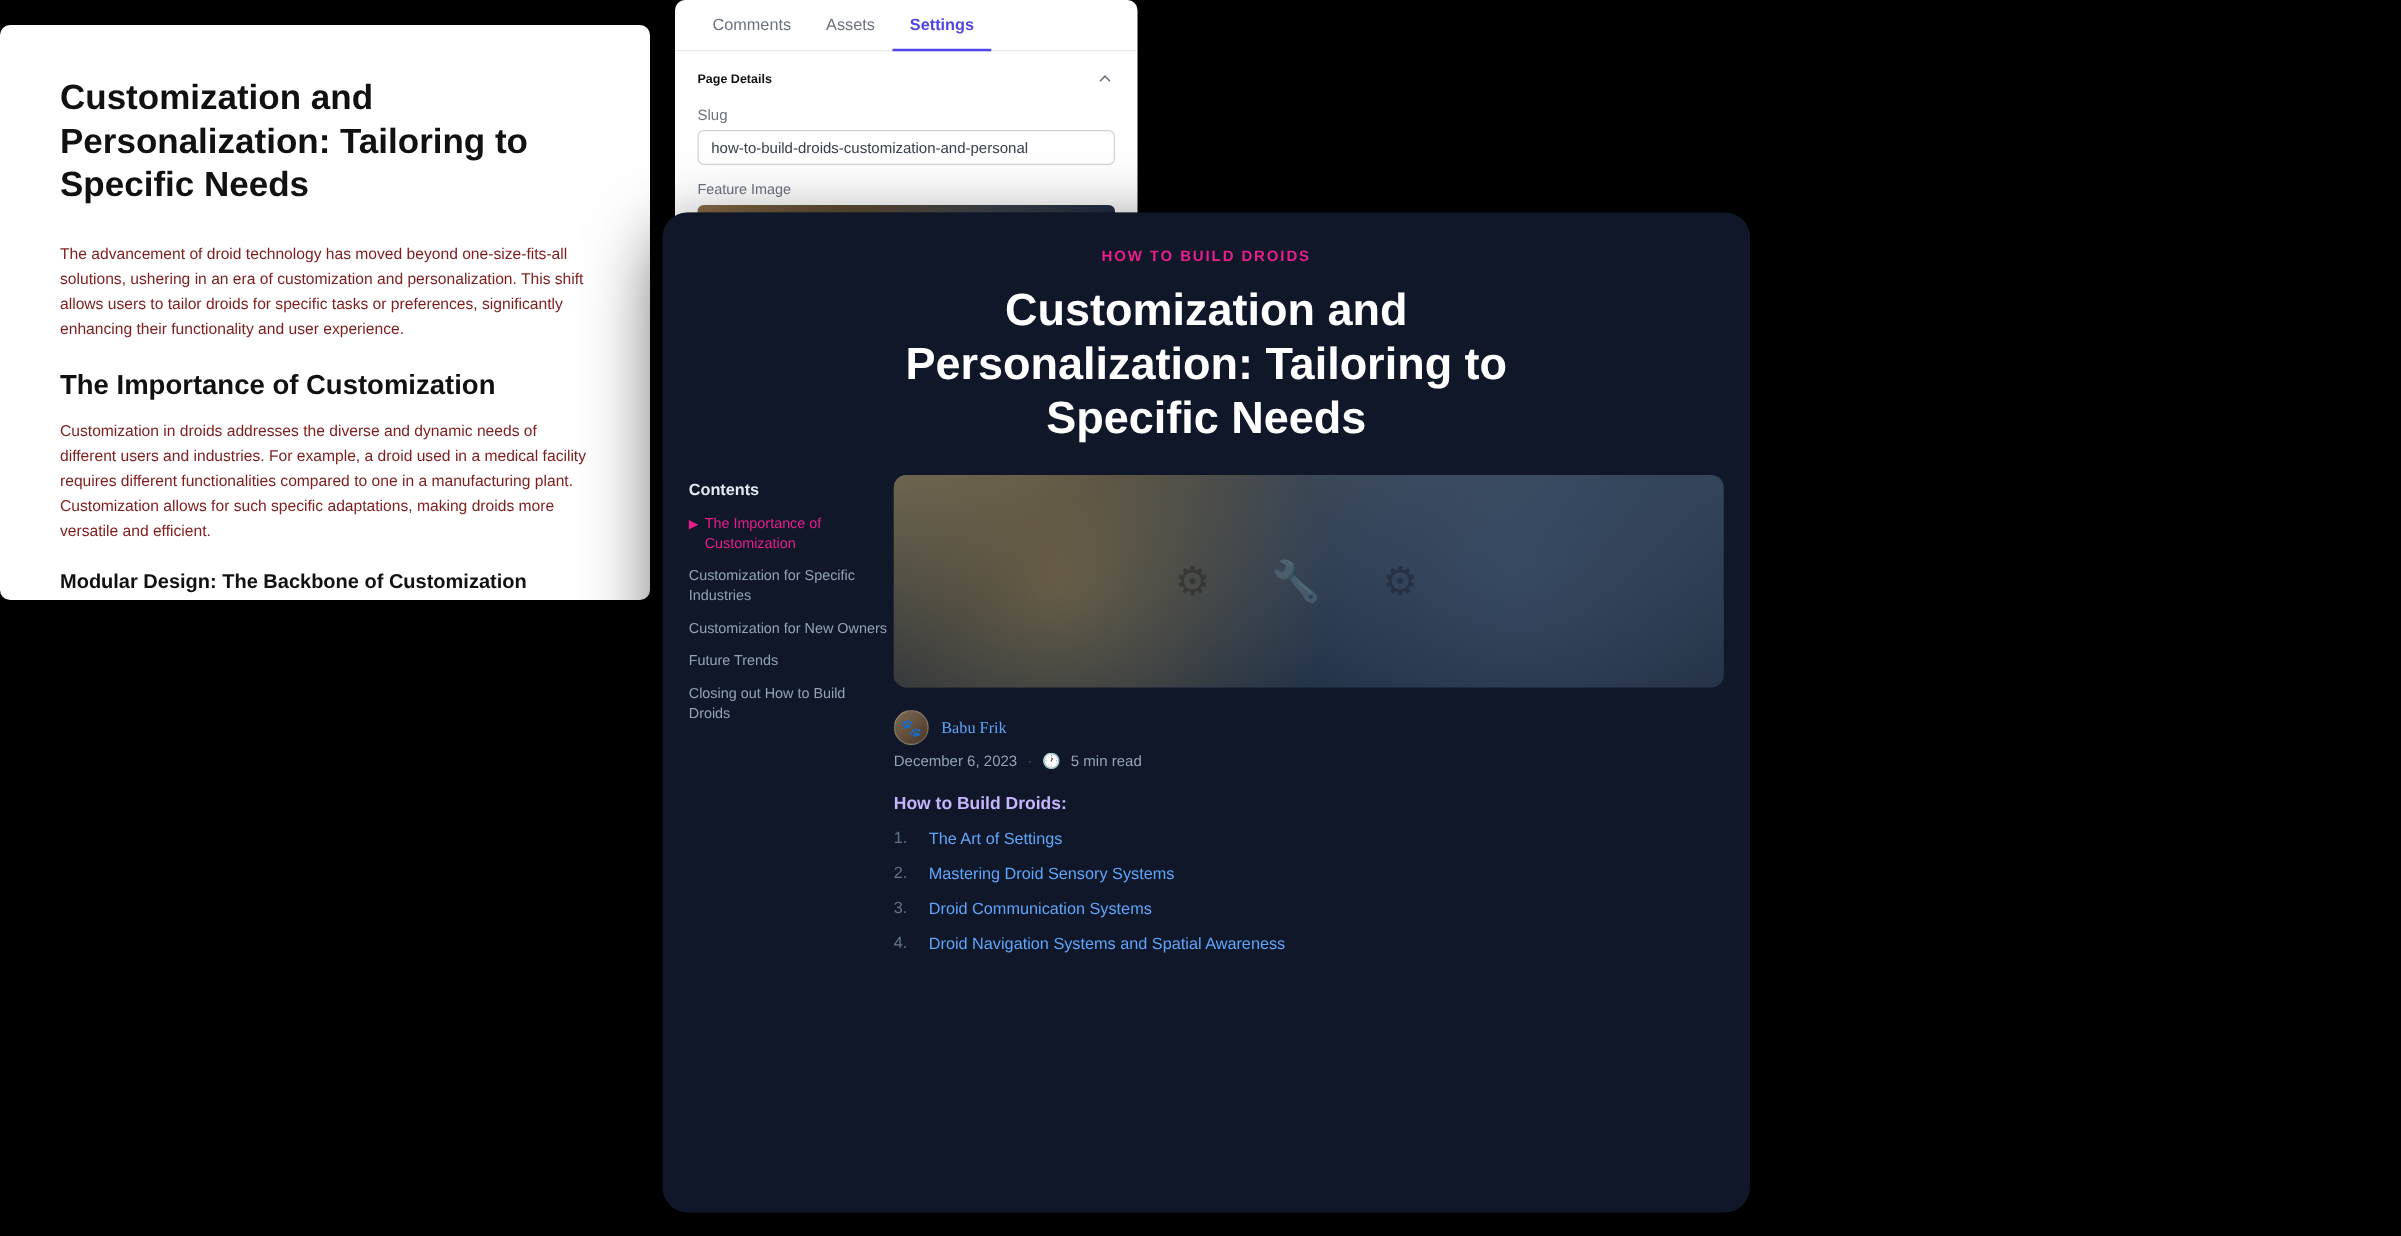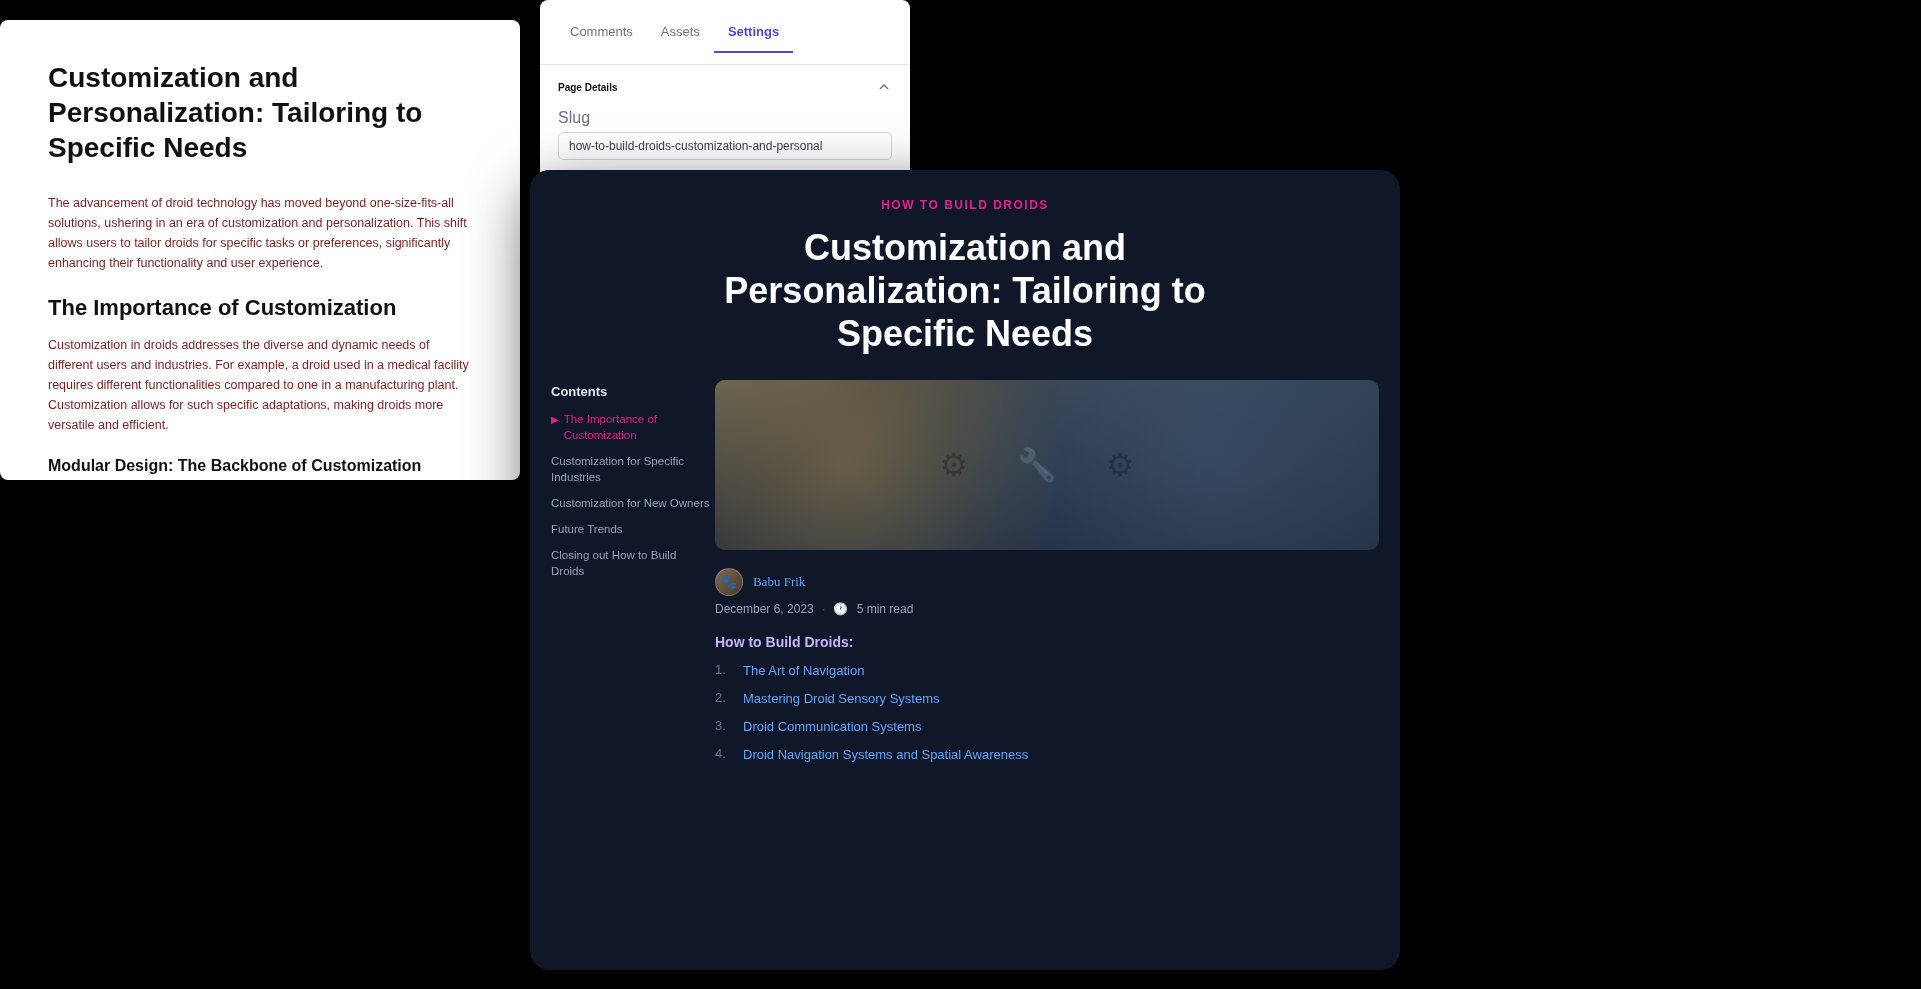--- a/index.html
+++ b/index.html
@@ -61,21 +61,21 @@
       height: 215px;
       background: #fff;
       border-radius: 8px;
       box-shadow: 0 4px 20px rgba(0,0,0,0.3);
       z-index: 2;
       overflow: hidden;
     }
     .settings-tabs {
       display: flex;
       border-bottom: 1px solid #e5e7eb;
-      padding: 12px 16px;
+      padding: 0 16px;
     }
     .settings-tab {
       padding: 12px 14px;
       font-size: 13px;
       color: #6b7280;
       cursor: pointer;
       border-bottom: 2px solid transparent;
       margin-bottom: -1px;
     }
     .settings-tab.active {
@@ -96,21 +96,21 @@
       font-size: 10px;
       font-weight: 600;
       color: #111;
     }
     .chevron-up {
       width: 16px;
       height: 16px;
       color: #6b7280;
     }
     .field-label {
-      font-size: 16px;
+      font-size: 12px;
       color: #6b7280;
       margin-bottom: 5px;
     }
     .field-input {
       width: 100%;
       border: 1px solid #d1d5db;
       border-radius: 5px;
       padding: 6px 10px;
       font-size: 12px;
       color: #374151;
@@ -408,21 +408,21 @@
         <span>December 6, 2023</span>
         <span class="meta-dot">·</span>
         <span class="clock-icon">🕐</span>
         <span>5 min read</span>
       </div>
 
       <div class="series-heading">How to Build Droids:</div>
 
       <div class="series-item">
         <span class="series-num">1.</span>
-        <a class="series-link">The Art of Navigation</a>
+        <a class="series-link">The Art of Settings</a>
       </div>
       <div class="series-item">
         <span class="series-num">2.</span>
         <a class="series-link">Mastering Droid Sensory Systems</a>
       </div>
       <div class="series-item">
         <span class="series-num">3.</span>
         <a class="series-link">Droid Communication Systems</a>
       </div>
       <div class="series-item">

